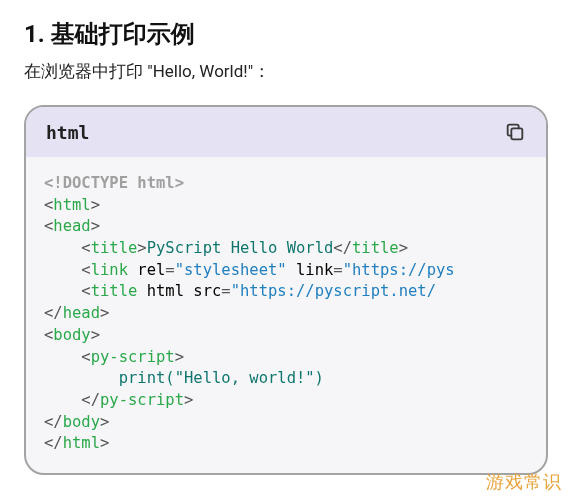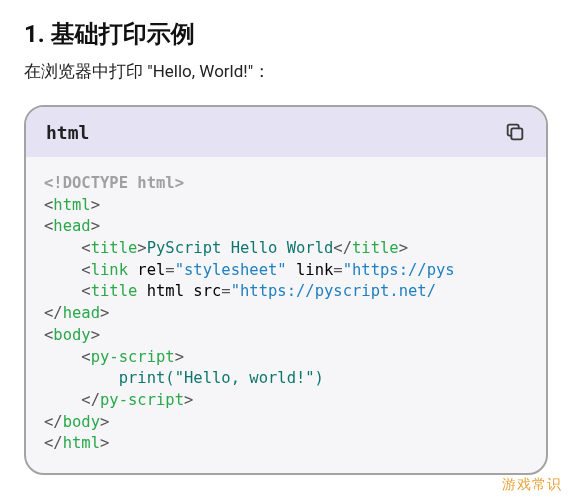--- a/index.html
+++ b/index.html
@@ -60,21 +60,21 @@
   .tok-doctype { color: #a0a0a0; font-weight: bold; }
   .tok-tag     { color: #2aa84a; }
   .tok-attr    { color: #000000; }
   .tok-string  { color: #1f7fbf; }
   .tok-plain   { color: #0f766e; }
   .tok-bracket { color: #555; }
   .watermark {
     position: absolute;
     right: 10px;
     bottom: 6px;
-    font-size: 14px;
+    font-size: 18px;
     color: #e8a23a;
     letter-spacing: 1px;
   }
 </style>
 </head>
 <body>
 
 <h2 class="heading">1. 基础打印示例</h2>
 
 <p class="intro">在浏览器中打印 "Hello, World!"：</p>

